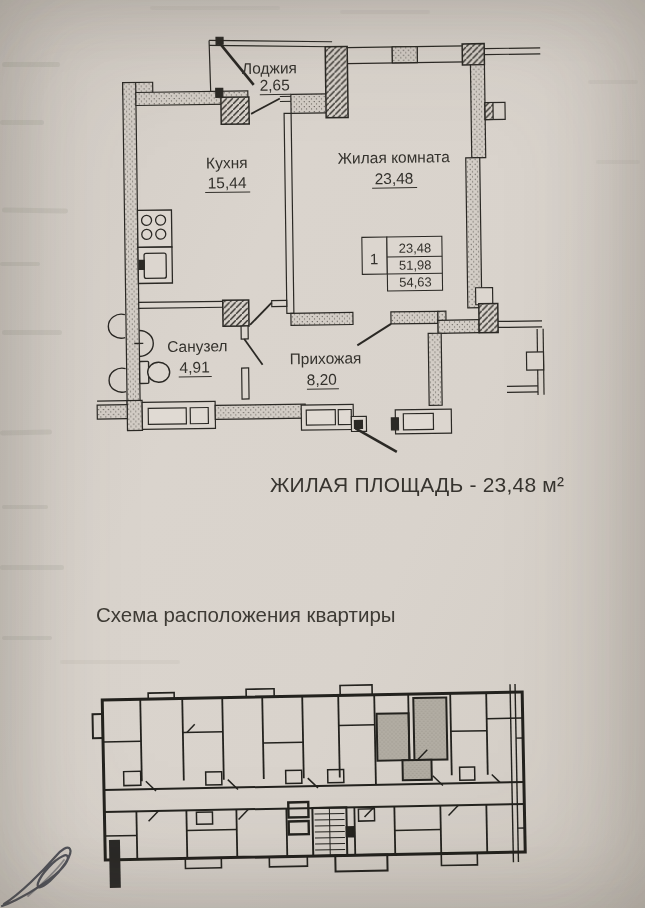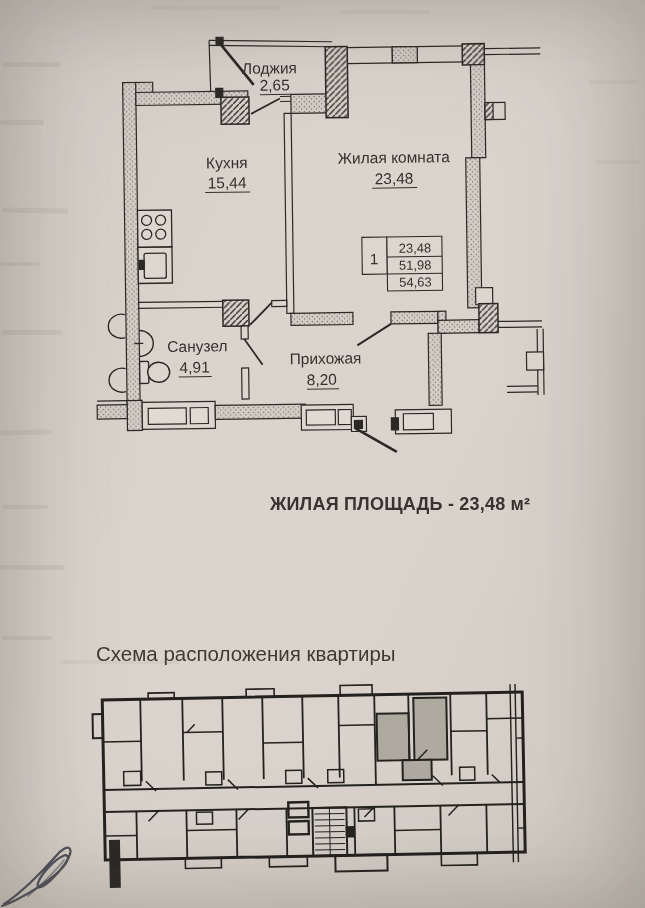--- a/index.html
+++ b/index.html
@@ -10,22 +10,22 @@
     color:#393631;
   }
   .abs{position:absolute;}
   svg{display:block;}
   svg text{font-family:"Liberation Sans","DejaVu Sans",sans-serif;fill:#34322d;}
   .room-name{font-size:15.5px;}
   .room-area{font-size:15.5px;}
   .stamp-num{font-size:13px;}
   #main-plan{left:85px;top:25px;transform:rotate(-0.8deg);transform-origin:50% 50%;}
   #scheme{left:88px;top:682px;transform:rotate(-1.1deg);transform-origin:50% 50%;}
-  #summary{left:270px;top:490px;font-size:18px;line-height:29px;letter-spacing:.2px;color:#37342f;white-space:nowrap;font-weight:bold;}
-  #heading{left:96px;top:603px;font-size:20.5px;color:#3e3b35;white-space:nowrap;margin-top:39px;}
+  #summary{left:270px;top:470px;font-size:21px;line-height:29px;letter-spacing:.2px;color:#37342f;white-space:nowrap;}
+  #heading{left:96px;top:603px;font-size:20.5px;color:#3e3b35;white-space:nowrap;}
   #signature{left:-2px;top:834px;}
   .bleed{position:absolute;border-radius:3px;background:rgba(100,104,92,.10);pointer-events:none;}
   .bleed.lite{background:rgba(100,104,92,.06);}
   #vignette{inset:0;pointer-events:none;
     box-shadow:inset 0 0 140px rgba(82,74,64,.22), inset -28px 0 80px rgba(82,74,64,.12), inset 26px 0 70px rgba(82,74,64,.10);}
 </style>
 </head>
 <body>
 
 <svg id="main-plan" class="abs" width="460" height="450" viewBox="0 0 460 450">

